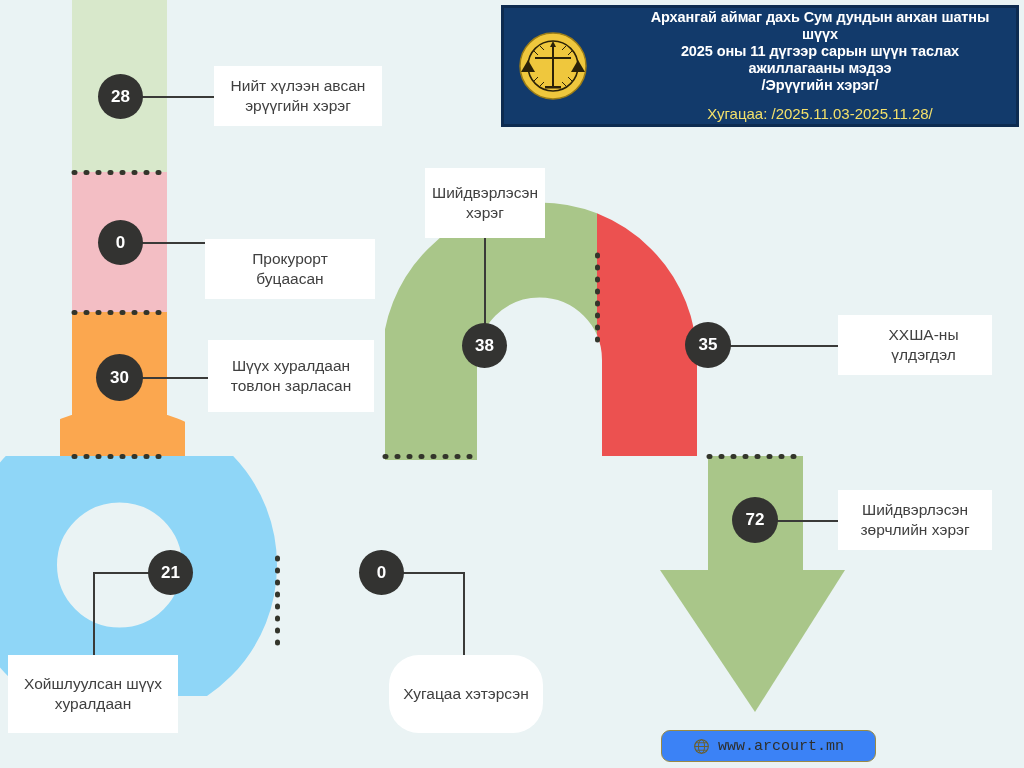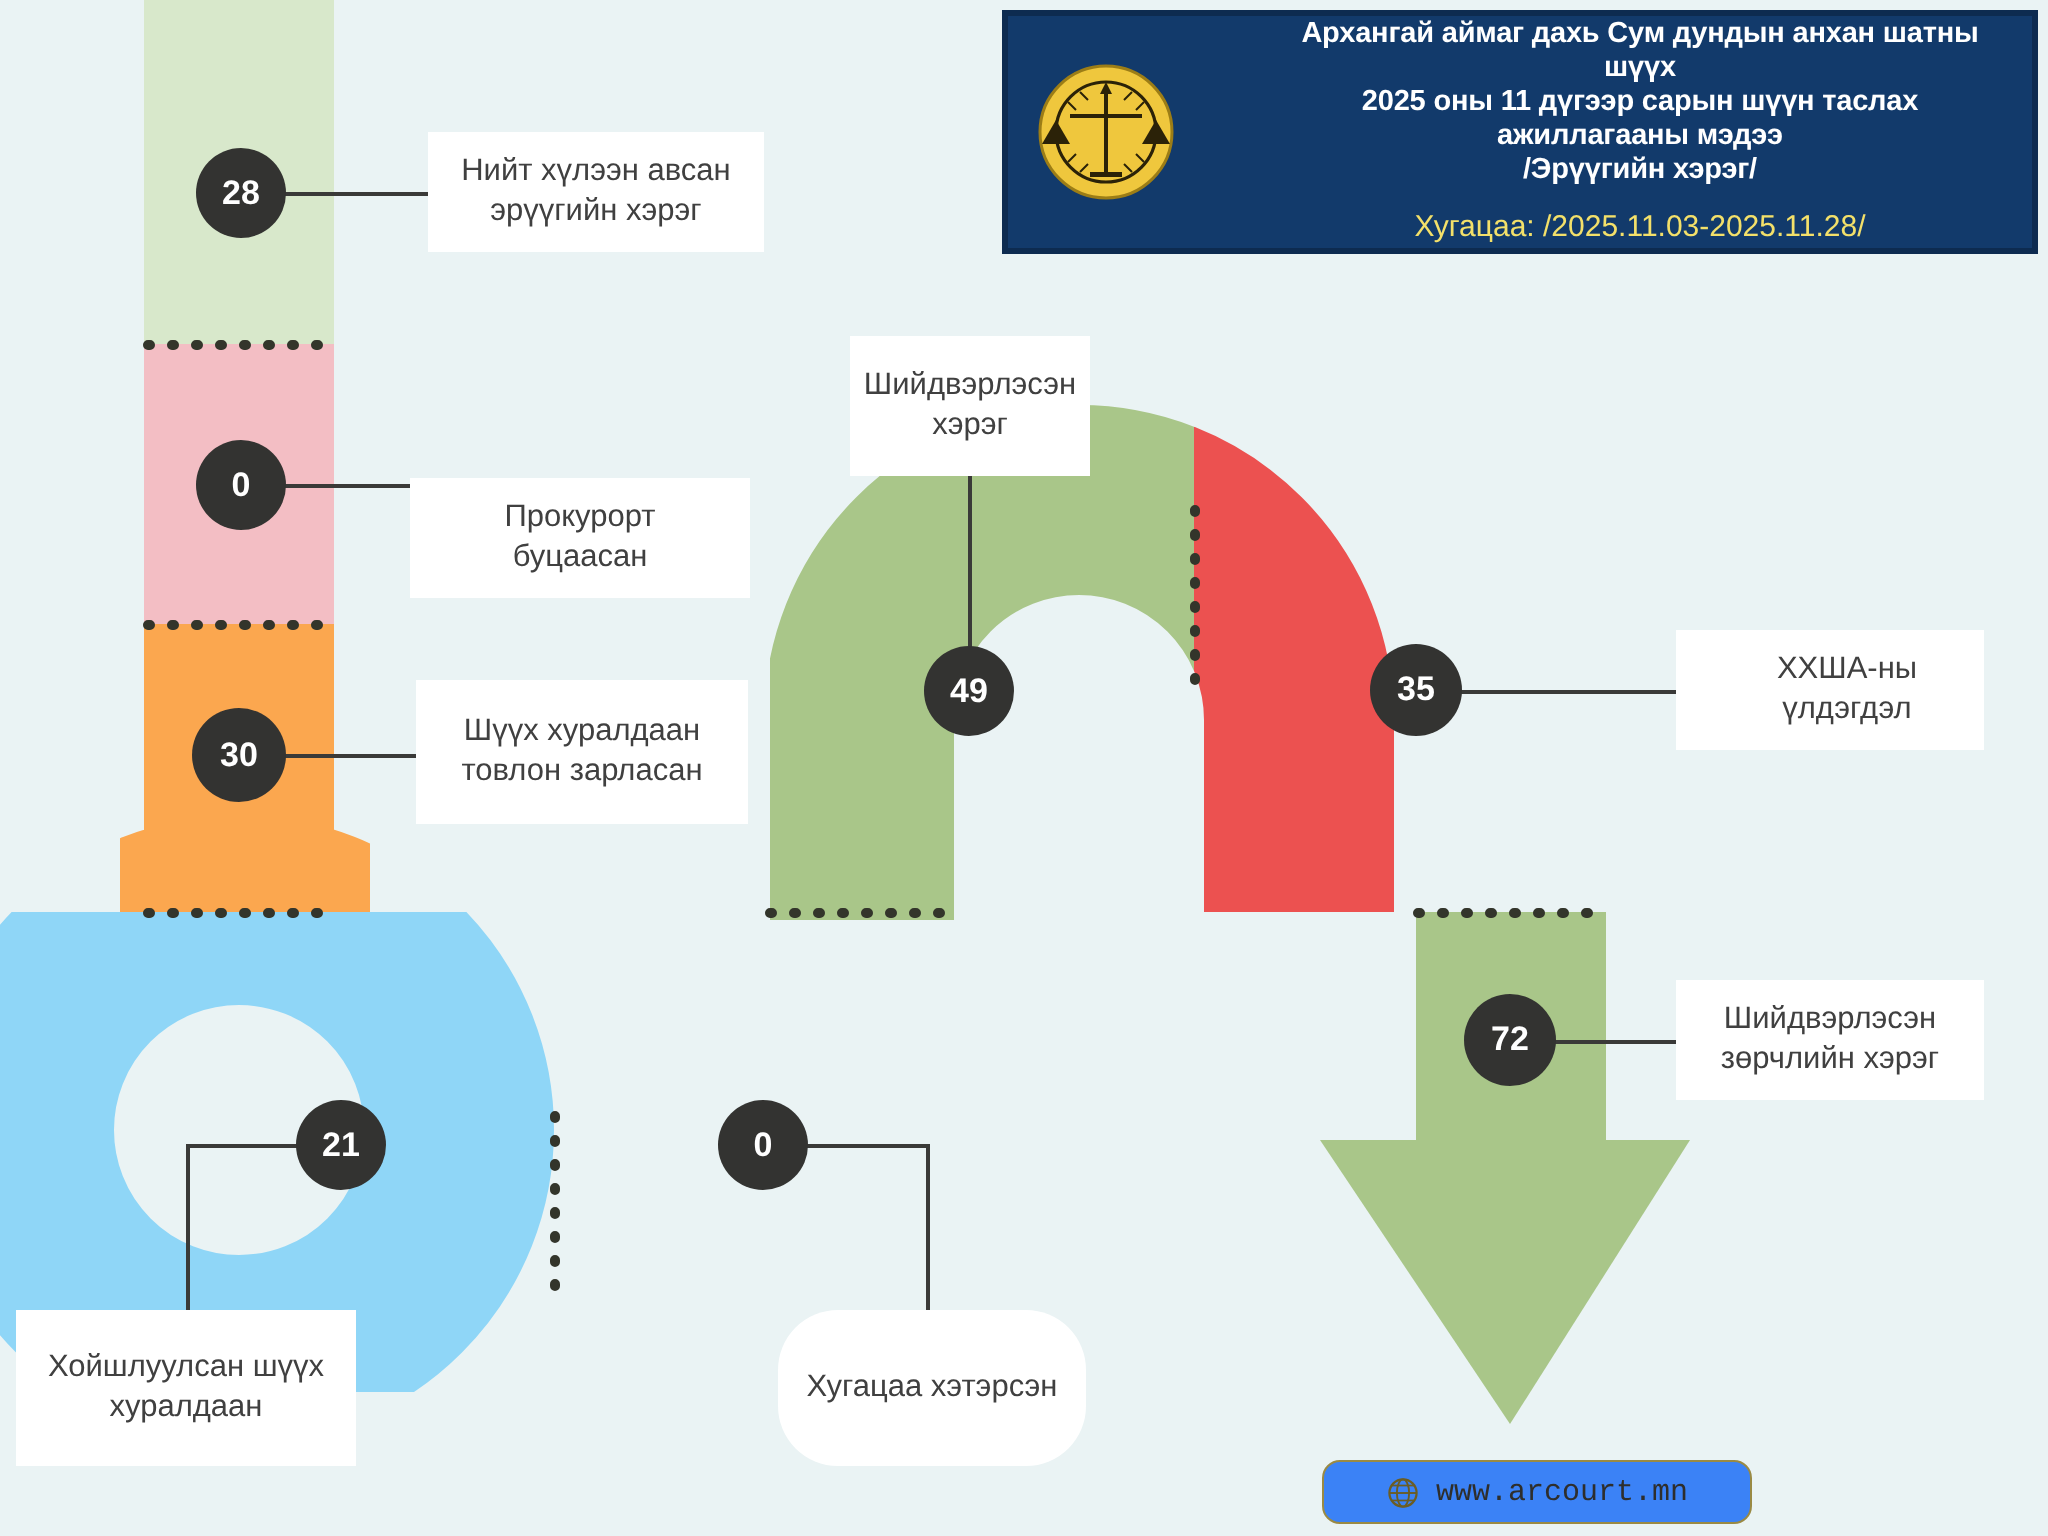--- a/index.html
+++ b/index.html
@@ -244,21 +244,21 @@
   <div class="lead v" style="left:484px; top:238px; height:108px;"></div>
 
   <div class="lead h" style="left:728px; top:345px; width:110px;"></div>
   <div class="lead h" style="left:774px; top:520px; width:64px;"></div>
 
   <div class="bubble" style="left:98px;  top:74px;  width:45px; height:45px;">28</div>
   <div class="bubble" style="left:98px;  top:220px; width:45px; height:45px;">0</div>
   <div class="bubble" style="left:96px;  top:354px; width:47px; height:47px;">30</div>
   <div class="bubble" style="left:148px; top:550px; width:45px; height:45px;">21</div>
   <div class="bubble" style="left:359px; top:550px; width:45px; height:45px;">0</div>
-  <div class="bubble" style="left:462px; top:323px; width:45px; height:45px;">49</div>
+  <div class="bubble" style="left:462px; top:323px; width:45px; height:45px;">38</div>
   <div class="bubble" style="left:685px; top:322px; width:46px; height:46px;">35</div>
   <div class="bubble" style="left:732px; top:497px; width:46px; height:46px;">72</div>
 
   <div class="callout" style="left:214px; top:66px; width:168px; height:60px;">Нийт хүлээн авсан<br>эрүүгийн хэрэг</div>
 
   <div class="callout" style="left:205px; top:211px; width:170px; height:60px;margin-top:28px;">Прокурорт<br>буцаасан</div>
 
   <div class="callout" style="left:208px; top:340px; width:166px; height:72px;">Шүүх хуралдаан<br>товлон зарласан</div>
 
   <div class="callout" style="left:8px; top:655px; width:170px; height:78px;">Хойшлуулсан шүүх<br>хуралдаан</div>

